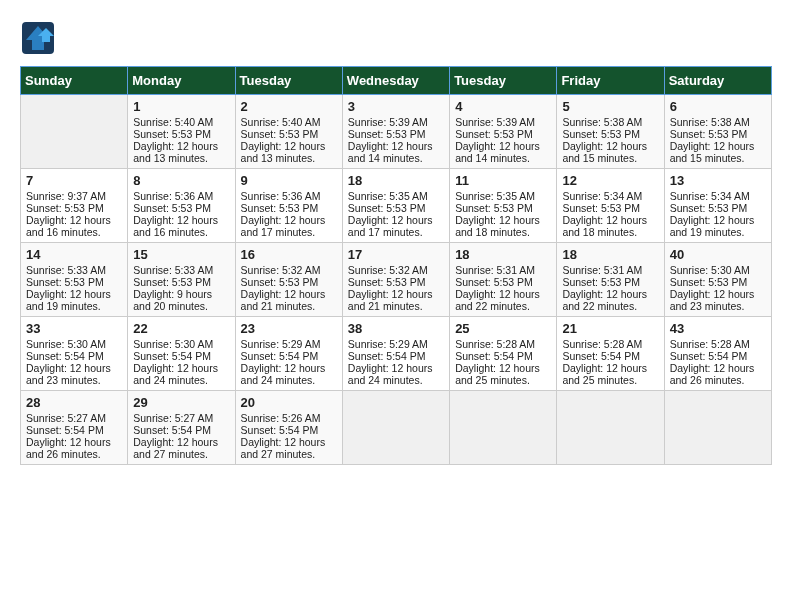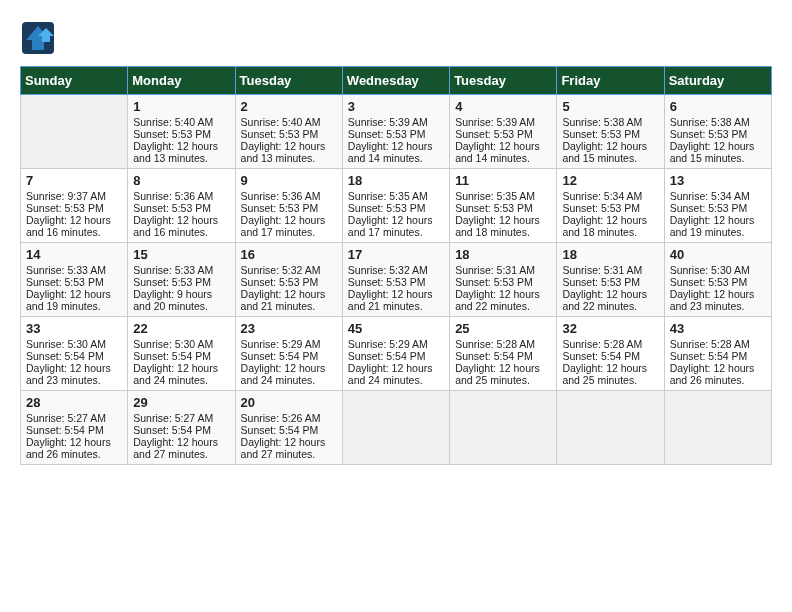--- a/index.html
+++ b/index.html
@@ -142,23 +142,23 @@
         <td><span class="day-num">16</span><span>Sunrise: 5:32 AM</span><br><span>Sunset: 5:53 PM</span><br><span>Daylight: 12 hours and 21 minutes.</span></td>
         <td><span class="day-num">17</span><span>Sunrise: 5:32 AM</span><br><span>Sunset: 5:53 PM</span><br><span>Daylight: 12 hours and 21 minutes.</span></td>
         <td><span class="day-num">18</span><span>Sunrise: 5:31 AM</span><br><span>Sunset: 5:53 PM</span><br><span>Daylight: 12 hours and 22 minutes.</span></td>
         <td><span class="day-num">18</span><span>Sunrise: 5:31 AM</span><br><span>Sunset: 5:53 PM</span><br><span>Daylight: 12 hours and 22 minutes.</span></td>
         <td><span class="day-num">40</span><span>Sunrise: 5:30 AM</span><br><span>Sunset: 5:53 PM</span><br><span>Daylight: 12 hours and 23 minutes.</span></td>
       </tr>
       <tr>
         <td><span class="day-num">33</span><span>Sunrise: 5:30 AM</span><br><span>Sunset: 5:54 PM</span><br><span>Daylight: 12 hours and 23 minutes.</span></td>
         <td><span class="day-num">22</span><span>Sunrise: 5:30 AM</span><br><span>Sunset: 5:54 PM</span><br><span>Daylight: 12 hours and 24 minutes.</span></td>
         <td><span class="day-num">23</span><span>Sunrise: 5:29 AM</span><br><span>Sunset: 5:54 PM</span><br><span>Daylight: 12 hours and 24 minutes.</span></td>
-        <td><span class="day-num">45</span><span>Sunrise: 5:29 AM</span><br><span>Sunset: 5:54 PM</span><br><span>Daylight: 12 hours and 24 minutes.</span></td>
+        <td><span class="day-num">38</span><span>Sunrise: 5:29 AM</span><br><span>Sunset: 5:54 PM</span><br><span>Daylight: 12 hours and 24 minutes.</span></td>
         <td><span class="day-num">25</span><span>Sunrise: 5:28 AM</span><br><span>Sunset: 5:54 PM</span><br><span>Daylight: 12 hours and 25 minutes.</span></td>
-        <td><span class="day-num">32</span><span>Sunrise: 5:28 AM</span><br><span>Sunset: 5:54 PM</span><br><span>Daylight: 12 hours and 25 minutes.</span></td>
+        <td><span class="day-num">21</span><span>Sunrise: 5:28 AM</span><br><span>Sunset: 5:54 PM</span><br><span>Daylight: 12 hours and 25 minutes.</span></td>
         <td><span class="day-num">43</span><span>Sunrise: 5:28 AM</span><br><span>Sunset: 5:54 PM</span><br><span>Daylight: 12 hours and 26 minutes.</span></td>
       </tr>
       <tr>
         <td><span class="day-num">28</span><span>Sunrise: 5:27 AM</span><br><span>Sunset: 5:54 PM</span><br><span>Daylight: 12 hours and 26 minutes.</span></td>
         <td><span class="day-num">29</span><span>Sunrise: 5:27 AM</span><br><span>Sunset: 5:54 PM</span><br><span>Daylight: 12 hours and 27 minutes.</span></td>
         <td><span class="day-num">20</span><span>Sunrise: 5:26 AM</span><br><span>Sunset: 5:54 PM</span><br><span>Daylight: 12 hours and 27 minutes.</span></td>
         <td class="empty-cell"></td>
         <td class="empty-cell"></td>
         <td class="empty-cell"></td>
         <td class="empty-cell"></td>

